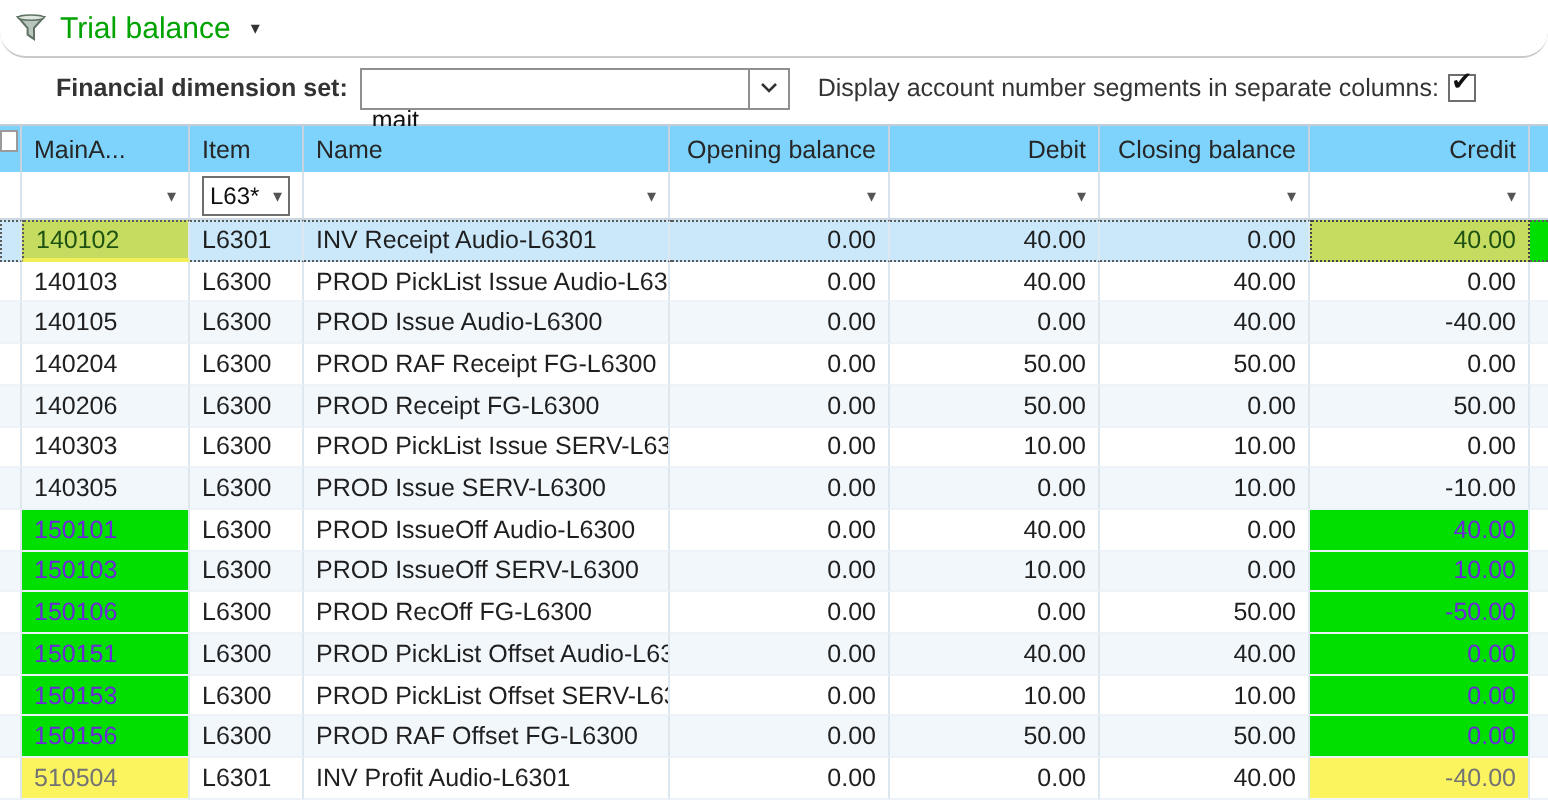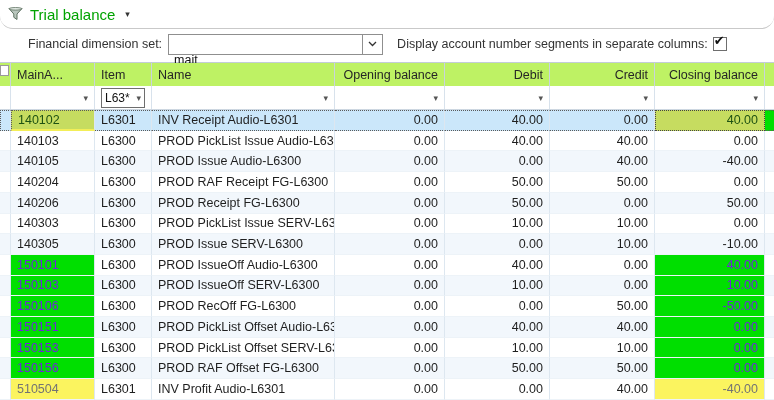--- a/index.html
+++ b/index.html
@@ -7,21 +7,21 @@
     font-family: "Liberation Sans", sans-serif; }
 
   
   .titlebar { height: 29px; display: flex; align-items: center; padding-left: 8px;
     border-bottom: 1px solid #c9c9c9; border-radius: 13px; }
   .title-text { color: #00a300; font-size: 15px; margin-left: 6px; }
   .title-caret { margin-left: 10px; font-size: 9px; color: #333; cursor: pointer; }
 
   
   .toolbar { height: 30px; display: flex; align-items: center; font-size: 12.5px; color: #333; }
-  .dim-label { margin-left: 28px; }
+  .dim-label { margin-left: 28px; font-weight: bold; }
   .combo { width: 215px; height: 21px; border: 1px solid #8f8f8f; background: #fff;
     display: flex; margin-left: 6px; }
   .combo-text { flex: 1; font-size: 12.5px; color: #111; padding: 18px 5px; }
   .combo-btn { width: 20px; border-left: 1px solid #8f8f8f; display: flex;
     align-items: center; justify-content: center; cursor: pointer; }
   .seg-label { margin-left: 14px; }
   .checkbox { width: 14px; height: 14px; border: 1px solid #6e6e6e; background: #fff;
     margin-left: 5px; position: relative; cursor: pointer; }
   .checkbox .check { position: absolute; top: -5px; left: 0; font-size: 13px; color: #111; }
 
@@ -31,21 +31,21 @@
     grid-template-columns: 11px 84px 57px 183px 110px 105px 105px 110px 9px; }
   .cell { border-right: 1px solid #d8e2ec; overflow: hidden; white-space: nowrap;
     display: flex; align-items: center; padding: 0 6px; }
   .cell.filler { border-right: none; }
   .cell.sel { padding: 0; }
   .left { justify-content: flex-start; }
   .num  { justify-content: flex-end; color: #2a6fbe; }
 
   .hdr-row { height: 24px; border-top: 1px solid #c3cdd7; }
   .hdr-row .cell { border-right: 1px solid #c9d3dd; font-size: 12.5px; color: #262626;
-    background: #bef264; cursor: pointer; }
+    background: #7dd3fc; cursor: pointer; }
   .hdr-row .num { color: #262626; }
   .selall { width: 9px; height: 11px; border: 1px solid #9a9a9a; margin: 2px 0 auto 0; background:#fff; }
 
   .flt-row { height: 24px; border-bottom: 1px solid #cdd7e1; }
   .flt-row .cell { font-size: 12px; color: #444; }
   .caret { font-size: 9px; color: #555; margin-left: auto; cursor: pointer; }
   .flt-box { width: 100%; height: 20px; border: 1px solid #6e6e6e; background: #fff;
     display: flex; align-items: center; padding: 0 3px; font-size: 12px; color: #111; }
 
   .body-rows { display: grid; grid-auto-rows: 20.714px; }
@@ -98,22 +98,22 @@
 <div class="grid">
   <div class="grid-row hdr-row">
       <div class="cell sel">
         <div class="selall"></div>
       </div>
       <div class="cell left">MainA...</div>
       <div class="cell left">Item</div>
       <div class="cell left">Name</div>
       <div class="cell num">Opening balance</div>
       <div class="cell num">Debit</div>
+      <div class="cell num">Closing balance</div>
       <div class="cell num">Credit</div>
-      <div class="cell num">Closing balance</div>
       <div class="cell filler"></div>
     </div>
   <div class="grid-row flt-row">
       <div class="cell sel"></div>
       <div class="cell">
         <div class="caret">▾</div>
       </div>
       <div class="cell">
         <div class="flt-box">
           <div class="">L63*</div>

